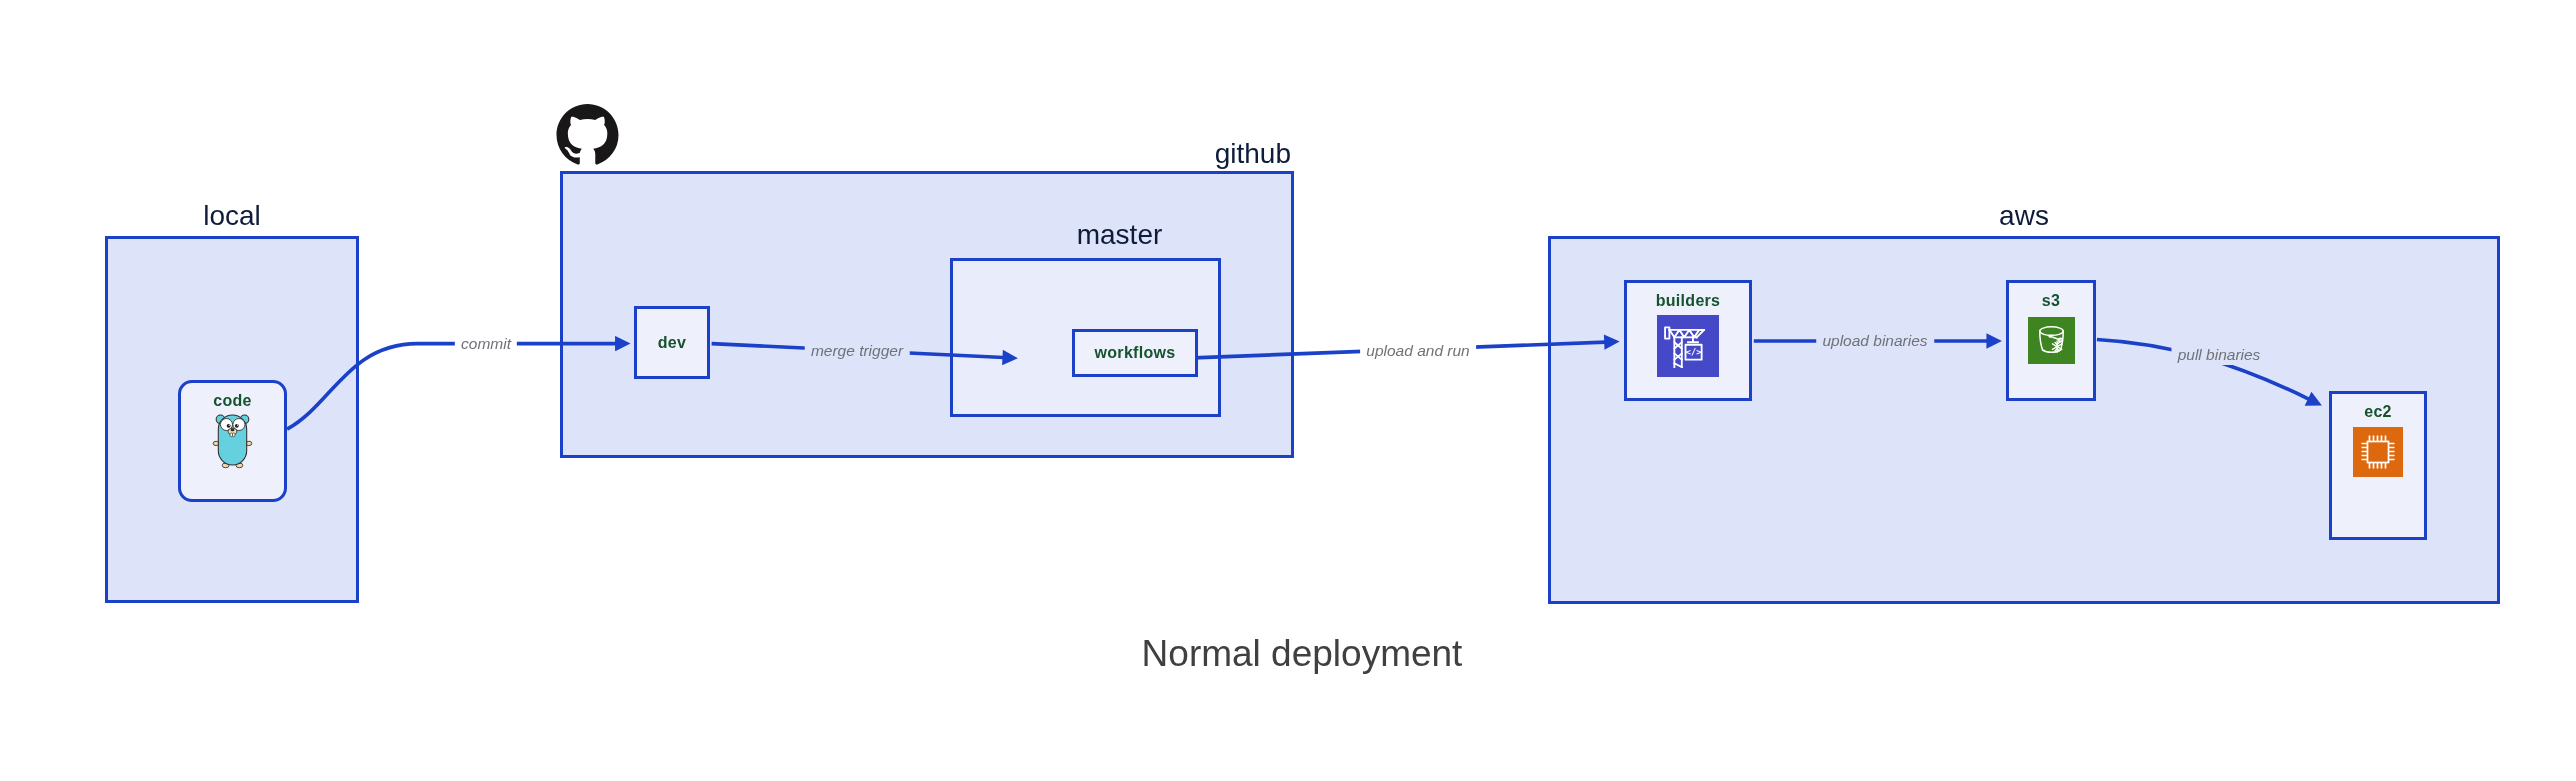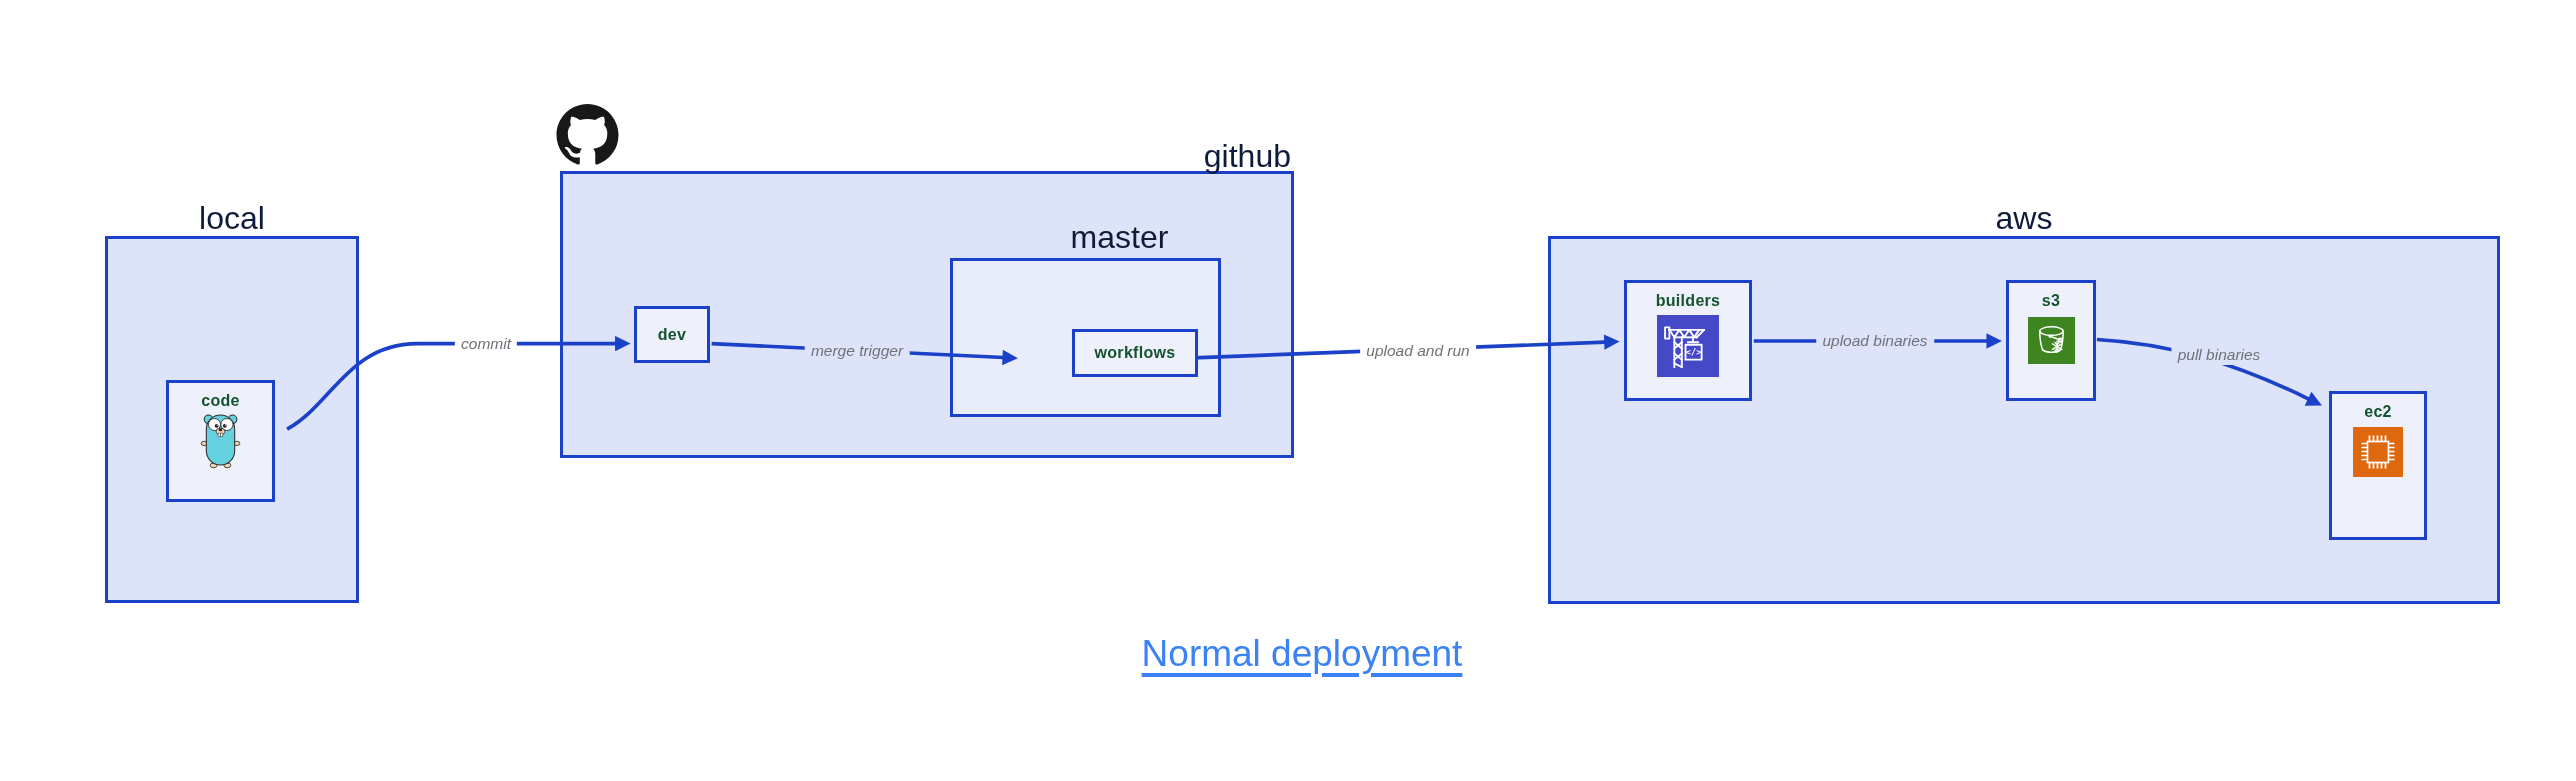--- a/index.html
+++ b/index.html
@@ -35,21 +35,21 @@
   .node-label{
     font-weight:bold;
     font-size:16px;
     color:#14532d;
     text-align:center;
     letter-spacing:0.3px;
   }
   .node-label.top{padding-top:9.3px;}
   .group-label{
     position:absolute;
-    font-size:32px;
+    font-size:28px;
     color:#0e1b3a;
     z-index:5;
     white-space:nowrap;
   }
   .edge-label{
     position:absolute;
     transform:translate(-50%,-50%);
     font-style:italic;
     font-size:15.5px;
     color:#6f7278;
@@ -63,22 +63,21 @@
     position:absolute;left:0;top:0;z-index:3;
   }
   .icon{display:block;margin:0 auto;}
   #github-logo{position:absolute;left:556px;top:104px;z-index:5;}
   #title-wrap{
     position:absolute;left:0;top:633px;width:2604px;
     text-align:center;z-index:5;
   }
   #title-wrap span{
     font-size:37px;
-    color:#3b82f6;
-    text-decoration:underline;
+    color:#404040;
     text-decoration-thickness:3.6px;
     text-underline-offset:7.2px;
   }
 </style>
 </head>
 <body>
 
 <div id="canvas">
 
   <div class="group" style="left:105px;top:236px;width:254px;height:367px;"></div>
@@ -117,21 +116,21 @@
       <path d="M 4070 659 C 4210 667 4335 703 4482 775" marker-end="url(#arrow)"></path>
     </g>
   </svg>
 
   <span class="edge-label bg-white" style="left:453px;top:344px;">commit</span>
   <span class="edge-label bg-group" style="left:857px;top:351px;">merge trigger</span>
   <span class="edge-label bg-white" style="left:1385px;top:351px;">upload and run</span>
   <span class="edge-label bg-group" style="left:1875px;top:341px;">upload binaries</span>
   <span class="edge-label bg-group" style="left:2219px;top:355px;">pull binaries</span>
 
-  <div class="node" style="left:166px;top:380px;width:109px;height:122px;">
+  <div class="node" style="left:178px;top:380px;width:109px;height:122px;border-radius:14px;">
     <div class="node-label top">code</div>
     <svg class="icon" width="43" height="60" viewBox="0 0 100 132">
       <circle cx="22" cy="18" r="10" fill="#66d1de" stroke="#2f2f2f" stroke-width="2.5"></circle>
       <circle cx="78" cy="18" r="10" fill="#66d1de" stroke="#2f2f2f" stroke-width="2.5"></circle>
       <ellipse cx="12" cy="74" rx="7" ry="5" fill="#f4d7ac" stroke="#2f2f2f" stroke-width="2"></ellipse>
       <ellipse cx="88" cy="74" rx="7" ry="5" fill="#f4d7ac" stroke="#2f2f2f" stroke-width="2"></ellipse>
       <ellipse cx="34" cy="125" rx="8" ry="5.5" fill="#f4d7ac" stroke="#2f2f2f" stroke-width="2"></ellipse>
       <ellipse cx="66" cy="125" rx="8" ry="5.5" fill="#f4d7ac" stroke="#2f2f2f" stroke-width="2"></ellipse>
       <rect x="17" y="8" width="66" height="116" rx="33" fill="#66d1de" stroke="#2f2f2f" stroke-width="2.5"></rect>
       <circle cx="36" cy="30" r="14" fill="#ffffff" stroke="#2f2f2f" stroke-width="2"></circle>
@@ -140,21 +139,21 @@
       <circle cx="60" cy="33" r="4.5" fill="#1b1b1b"></circle>
       <circle cx="42.5" cy="31.5" r="1.4" fill="#ffffff"></circle>
       <circle cx="61.5" cy="31.5" r="1.4" fill="#ffffff"></circle>
       <ellipse cx="50" cy="46" rx="10" ry="7.5" fill="#f4d7ac" stroke="#2f2f2f" stroke-width="2"></ellipse>
       <ellipse cx="50" cy="42.5" rx="4.5" ry="3" fill="#2b2b2b"></ellipse>
       <rect x="44.5" y="50" width="5.5" height="8" rx="1.5" fill="#ffffff" stroke="#2f2f2f" stroke-width="1.5"></rect>
       <rect x="50" y="50" width="5.5" height="8" rx="1.5" fill="#ffffff" stroke="#2f2f2f" stroke-width="1.5"></rect>
     </svg>
   </div>
 
-  <div class="node centered" style="left:634px;top:306px;width:76px;height:57px;">
+  <div class="node centered" style="left:634px;top:306px;width:76px;height:73px;">
     <div class="node-label">dev</div>
   </div>
 
   <div class="node centered" style="left:1072px;top:329px;width:126px;height:48px;">
     <div class="node-label">workflows</div>
   </div>
 
   <div class="node" style="left:1624px;top:280px;width:128px;height:121px;">
     <div class="node-label top">builders</div>
     <svg class="icon" style="margin-top:5.2px;" width="62" height="62" viewBox="0 0 100 100">

